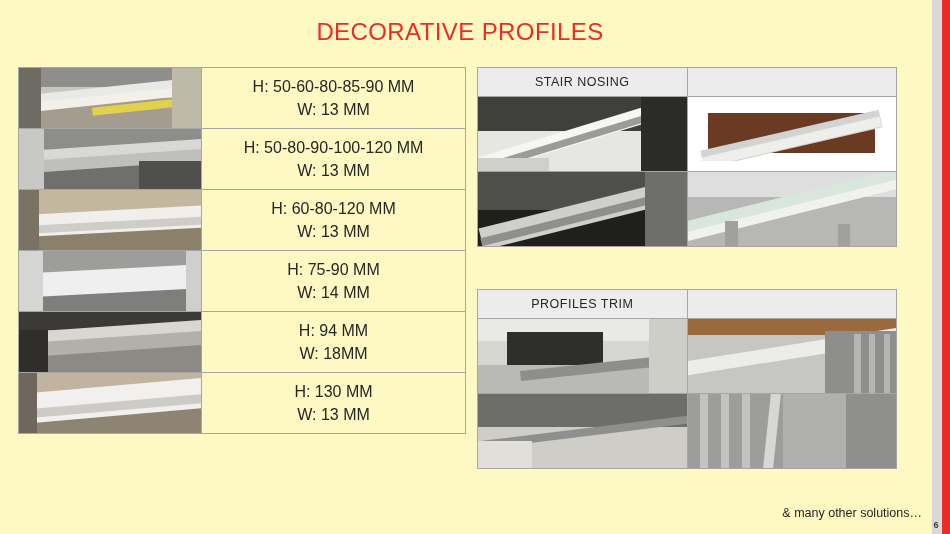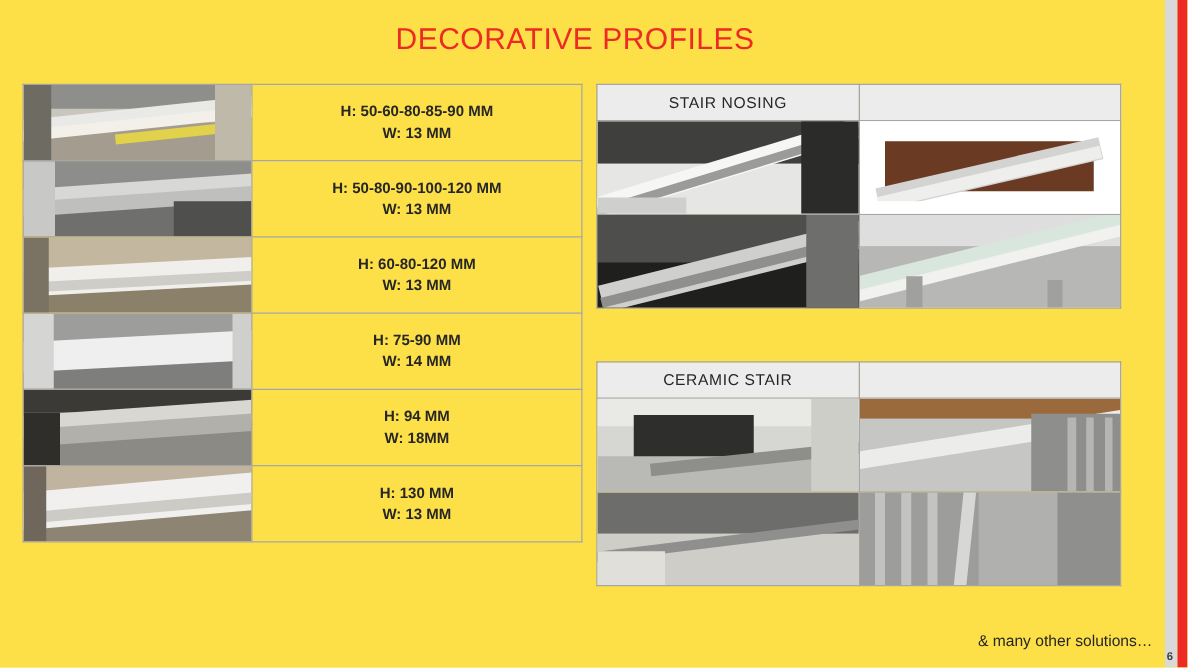--- a/index.html
+++ b/index.html
@@ -11,21 +11,21 @@
     height: 534px;
     background: #ffffff;
     font-family: "Liberation Sans", sans-serif;
     overflow: hidden;
     position: relative;
   }
   .slide {
     position: absolute;
     left: 0; top: 0;
     width: 950px; height: 534px;
-    background: #fde047;
+    background: #fef9c3;
   }
   
   .right-bar-red {
     position: absolute;
     right: 0; top: 0;
     width: 8px; height: 534px;
     background: #ee2a24;
   }
   .right-bar-gray {
     position: absolute;
@@ -74,25 +74,24 @@
     text-align: center;
     letter-spacing: 0.5px;
   }
   .left-table .imgcell {
     width: 182px;
     height: 60px;
     padding: 0;
   }
   .left-table .dimcell {
     text-align: center;
-    font-size: 12px;
+    font-size: 16px;
     color: #262626;
     line-height: 1.45;
     padding: 4px 2px;
-    font-weight: bold;
   }
   .dim-line { display: block; }
 
   
   .right-block {
     position: absolute;
   }
   .right-table {
     border-collapse: collapse;
     table-layout: fixed;
@@ -303,21 +302,21 @@
         </td>
       </tr>
     </tbody>
       </table>
   </div>
 
   <div class="right-block" style="left:477px; top:289px;">
     <table class="right-table">
       <tbody>
           <tr>
-        <th class="hdr">CERAMIC STAIR</th>
+        <th class="hdr">PROFILES TRIM</th>
         <th class="hdr blank"></th>
       </tr>
       <tr>
         <td class="imgcell">
           <div class="photo" style="background:#d6d6d2;">
             <div class="ly" style="left:0;top:0;width:100%;height:30%;background:#e9e9e5;"></div>
             <div class="ly" style="left:14%;top:18%;width:46%;height:48%;background:#2e2e2c;"></div>
             <div class="ly" style="left:0;top:62%;width:100%;height:38%;background:#b9b9b5;"></div>
             <div class="ly diag" style="left:20%;top:58%;width:82%;height:10px;background:#8e8e8a;transform:rotate(-6deg);"></div>
             <div class="ly" style="right:0;top:0;width:18%;height:100%;background:#cecec9;"></div>

